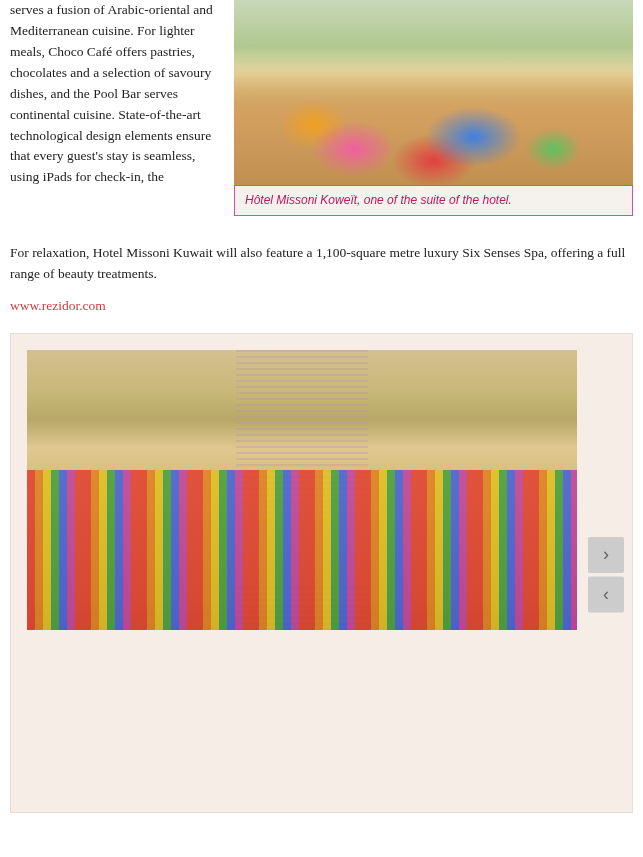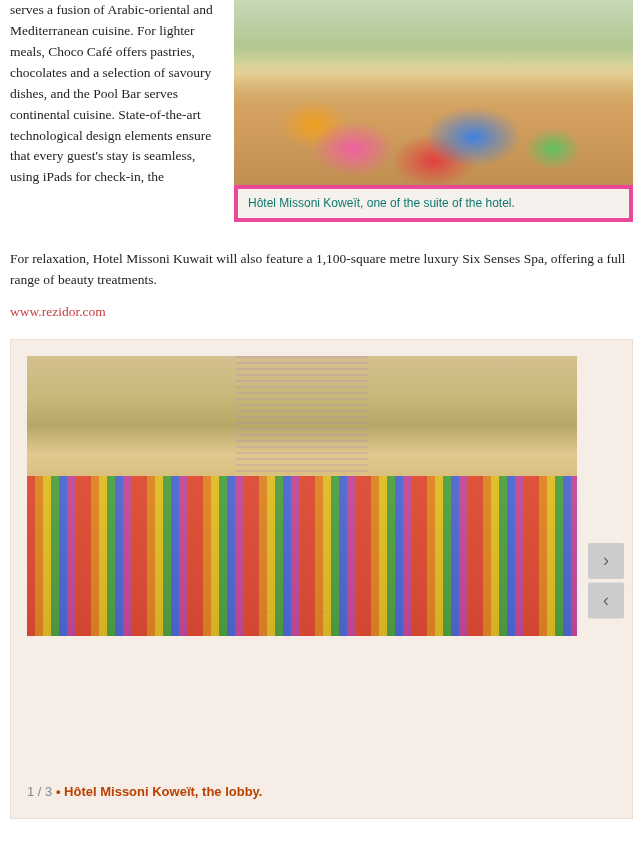--- a/index.html
+++ b/index.html
@@ -60,26 +60,27 @@
         radial-gradient(ellipse 60px 40px at 30% 70%, #f060a0 0%, transparent 70%),
         radial-gradient(ellipse 80px 50px at 60% 60%, #4080e0 0%, transparent 60%),
         radial-gradient(ellipse 50px 35px at 20% 50%, #f0a020 0%, transparent 70%),
         radial-gradient(ellipse 40px 30px at 80% 70%, #60c060 0%, transparent 70%),
         radial-gradient(ellipse 70px 45px at 50% 80%, #e04040 0%, transparent 60%),
         linear-gradient(180deg, transparent 0%, #d4a060 40%, #c09050 100%);
     }
 
     .image-caption {
       background: #f5f2ee;
-      border: 4px solid #ec4899;
+      border: 1px solid #ec4899;
       padding: 6px 10px;
       font-size: 12px;
-      color: #0f766e;
+      color: #be185d;
       font-family: Arial, sans-serif;
       line-height: 1.4;
+      font-style: italic;
     }
 
     .mid-text {
       padding: 10px 10px 6px 10px;
       font-size: 13.5px;
       line-height: 1.6;
       color: #222;
     }
 
     .link-section {
@@ -236,18 +237,13 @@
   </div>
 
   <button class="gallery-nav-right">
     <span>›</span>
   </button>
 
   <button class="gallery-nav-left">
     <span>‹</span>
   </button>
 
-  <div class="gallery-caption">
-    <span class="caption-count">1 / 3</span>
-    <span>•</span>
-    <span>Hôtel Missoni Koweït, the lobby.</span>
-  </div>
 </div>
 
 </body></html>

